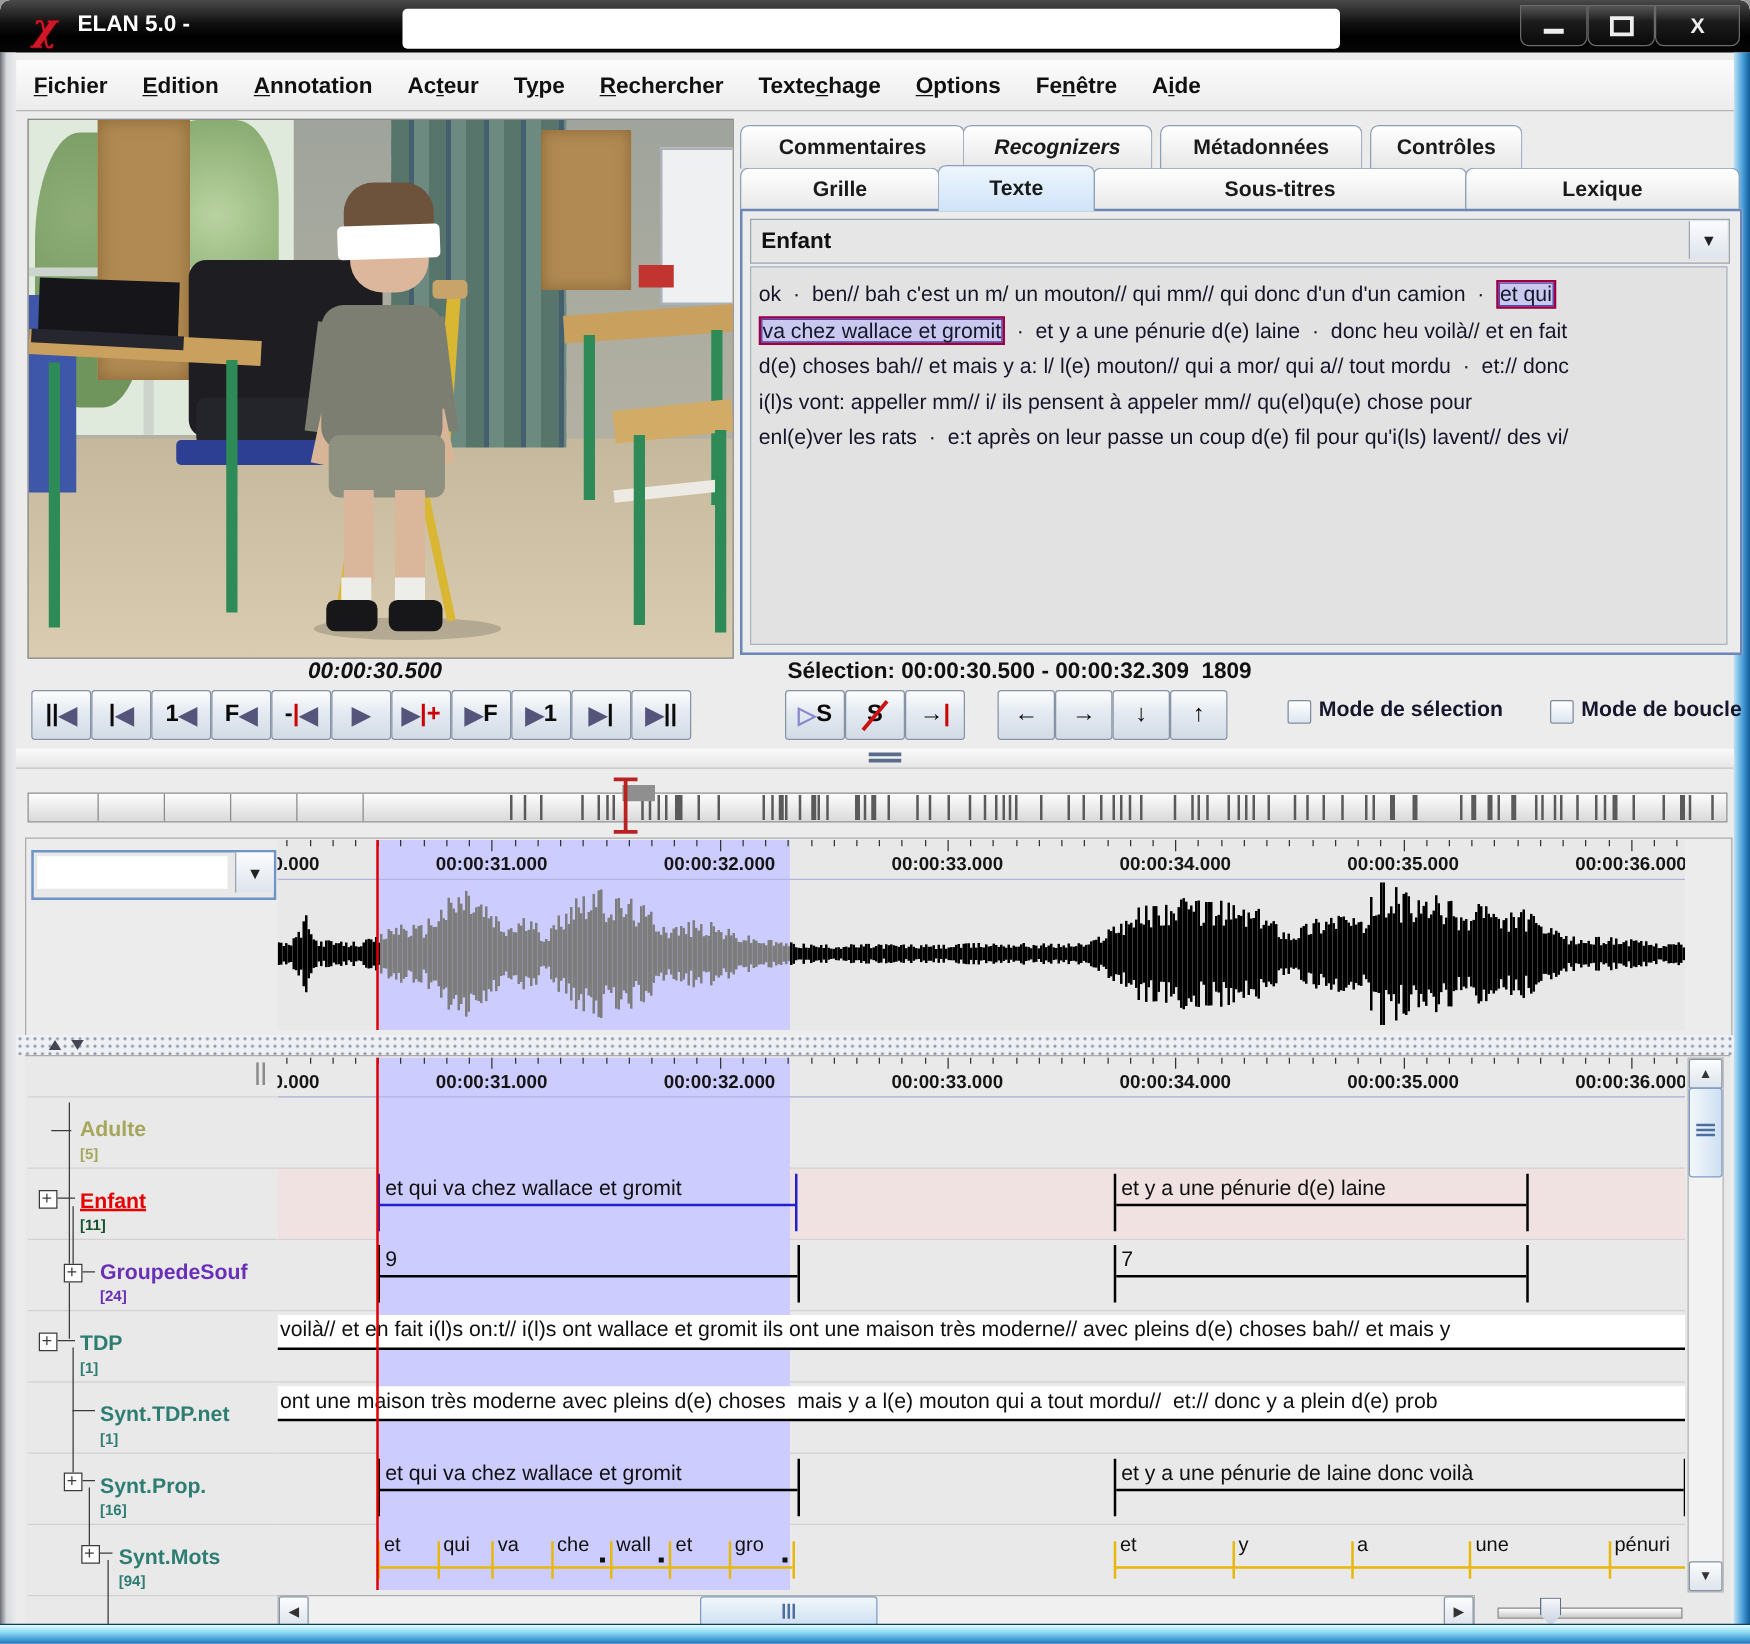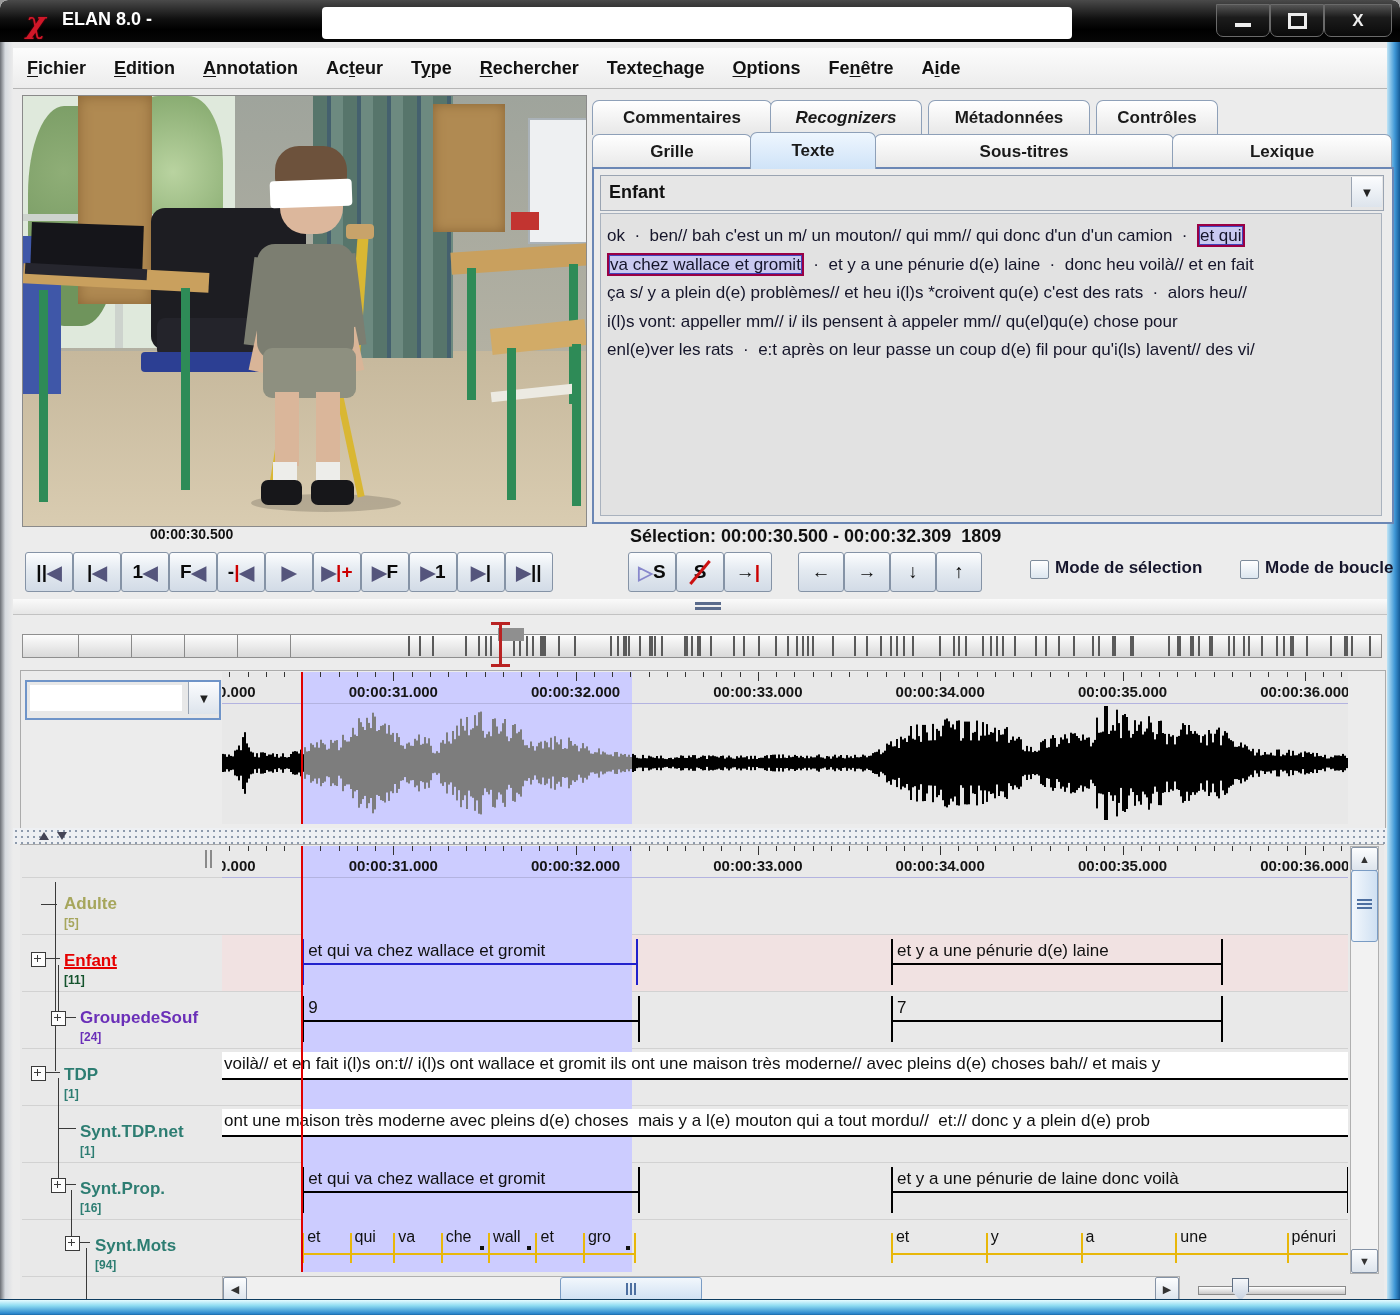--- a/index.html
+++ b/index.html
@@ -39,21 +39,21 @@
   #texte-border{position:absolute;left:592px;top:167px;width:798px;height:353px;border:2px solid #6b87b5;background:#ececec;}
   #tier-combo{position:absolute;left:600px;top:175px;width:782px;height:34px;background:#e6e6e6;border:1px solid #9aa4b2;}
   #combo-label{position:absolute;left:8px;top:6px;font-size:18px;font-weight:bold;color:#111;}
   #combo-btn{position:absolute;right:1px;top:1px;width:30px;height:30px;display:flex;align-items:center;justify-content:center;
     background:linear-gradient(#fbfcfe,#dde4ec);border-left:1px solid #9aa4b2;color:#222;font-size:13px;}
   #textarea{position:absolute;left:600px;top:213px;width:782px;height:303px;background:#e2e2e2;
     border:1px solid #a9b2be;overflow:hidden;padding:8px 6px 0 6px;box-sizing:border-box;}
   .text-line{font-size:17px;line-height:28.5px;color:#15152a;white-space:pre;}
   .text-line .hl{background:#c9c9f0;border:2px solid #990044;box-shadow:inset 0 0 0 1px #4444bb;padding:0 1px;}
   
-  #time-display{position:absolute;left:150px;top:526px;width:300px;font-size:14px;font-weight:bold;color:#111;}
+  #time-display{position:absolute;left:150px;top:526px;width:300px;text-align:center;font-size:18px;font-weight:bold;color:#111;font-style:italic;}
   #selection-display{position:absolute;left:630px;top:526px;font-size:18px;font-weight:bold;color:#111;white-space:pre;}
   .btn3d{position:absolute;top:552px;height:38px;display:flex;align-items:center;justify-content:center;
     background:linear-gradient(#fcfdfe,#e4eaf1 45%,#d2dbe6);border:1px solid #8593a6;border-radius:3px;
     font-weight:bold;font-size:19px;color:#0a0a0a;overflow:hidden;}
   .btn3d .tri{color:#55557c;}
   .slash{position:absolute;width:30px;height:3px;background:#cc1111;transform:rotate(-50deg);}
   .cbx{position:absolute;top:560px;width:17px;height:17px;background:linear-gradient(#fff,#dce6f0);border:1px solid #7e8c9c;border-radius:2px;}
   .cbx-label{position:absolute;top:558px;font-size:17px;font-weight:bold;color:#16162c;white-space:nowrap;}
   
   #divider1{position:absolute;left:13px;top:599px;width:1374px;height:15px;background:linear-gradient(#fafafa,#e6e6e6);border-bottom:1px solid #c2c2c2;}
@@ -120,21 +120,21 @@
   #zoom-thumb{position:absolute;left:1232px;top:1278px;width:15px;height:21px;background:linear-gradient(#f5f7fa,#c7d2e0);
     border:1px solid #5f6f84;clip-path:polygon(0 0,100% 0,100% 58%,50% 100%,0 58%);}
 </style>
 </head>
 <body>
 
 <div id="app">
 
   <div id="titlebar">
     <div id="app-icon">χ</div>
-    <div id="title-text">ELAN 8.0 -</div>
+    <div id="title-text">ELAN 5.0 -</div>
     <div id="title-redact"></div>
     <div id="btn-min" class="winbtn">
         <div class="bar"></div>
       </div>
     <div id="btn-max" class="winbtn">
         <div class="box"></div>
       </div>
     <div id="btn-close" class="winbtn">
         <span class="g">X</span>
       </div>
@@ -219,21 +219,21 @@
       <div class="tab" style="left: 1172px; top: 134px; width: 218px;">Lexique</div>
     </div>
   <div id="texte-border"></div>
   <div id="tier-combo">
     <div id="combo-label">Enfant</div>
     <div id="combo-btn">▼</div>
   </div>
   <div id="textarea">
       <div class="text-line"><span>ok  ·  ben// bah c'est un m/ un mouton// qui mm// qui donc d'un d'un camion  ·  </span><span class="hl">et qui</span></div>
       <div class="text-line"><span class="hl">va chez wallace et gromit</span><span>  ·  et y a une pénurie d(e) laine  ·  donc heu voilà// et en fait</span></div>
-      <div class="text-line"><span>ça s/ y a plein d(e) problèmes// et heu i(l)s *croivent qu(e) c'est des rats  ·  alors heu//</span></div>
+      <div class="text-line"><span>d(e) choses bah// et mais y a: l/ l(e) mouton// qui a mor/ qui a// tout mordu  ·  et:// donc</span></div>
       <div class="text-line"><span>i(l)s vont: appeller mm// i/ ils pensent à appeler mm// qu(el)qu(e) chose pour</span></div>
       <div class="text-line"><span>enl(e)ver les rats  ·  e:t après on leur passe un coup d(e) fil pour qu'i(ls) lavent// des vi/</span></div>
     </div>
 
   <div id="time-display">00:00:30.500</div>
   <div id="selection-display">Sélection: 00:00:30.500 - 00:00:32.309  1809</div>
   <div id="controls">
       <div class="btn3d" style="left: 25px; width: 46px;">
         <span>||</span>
         <span class="tri">◀</span>

